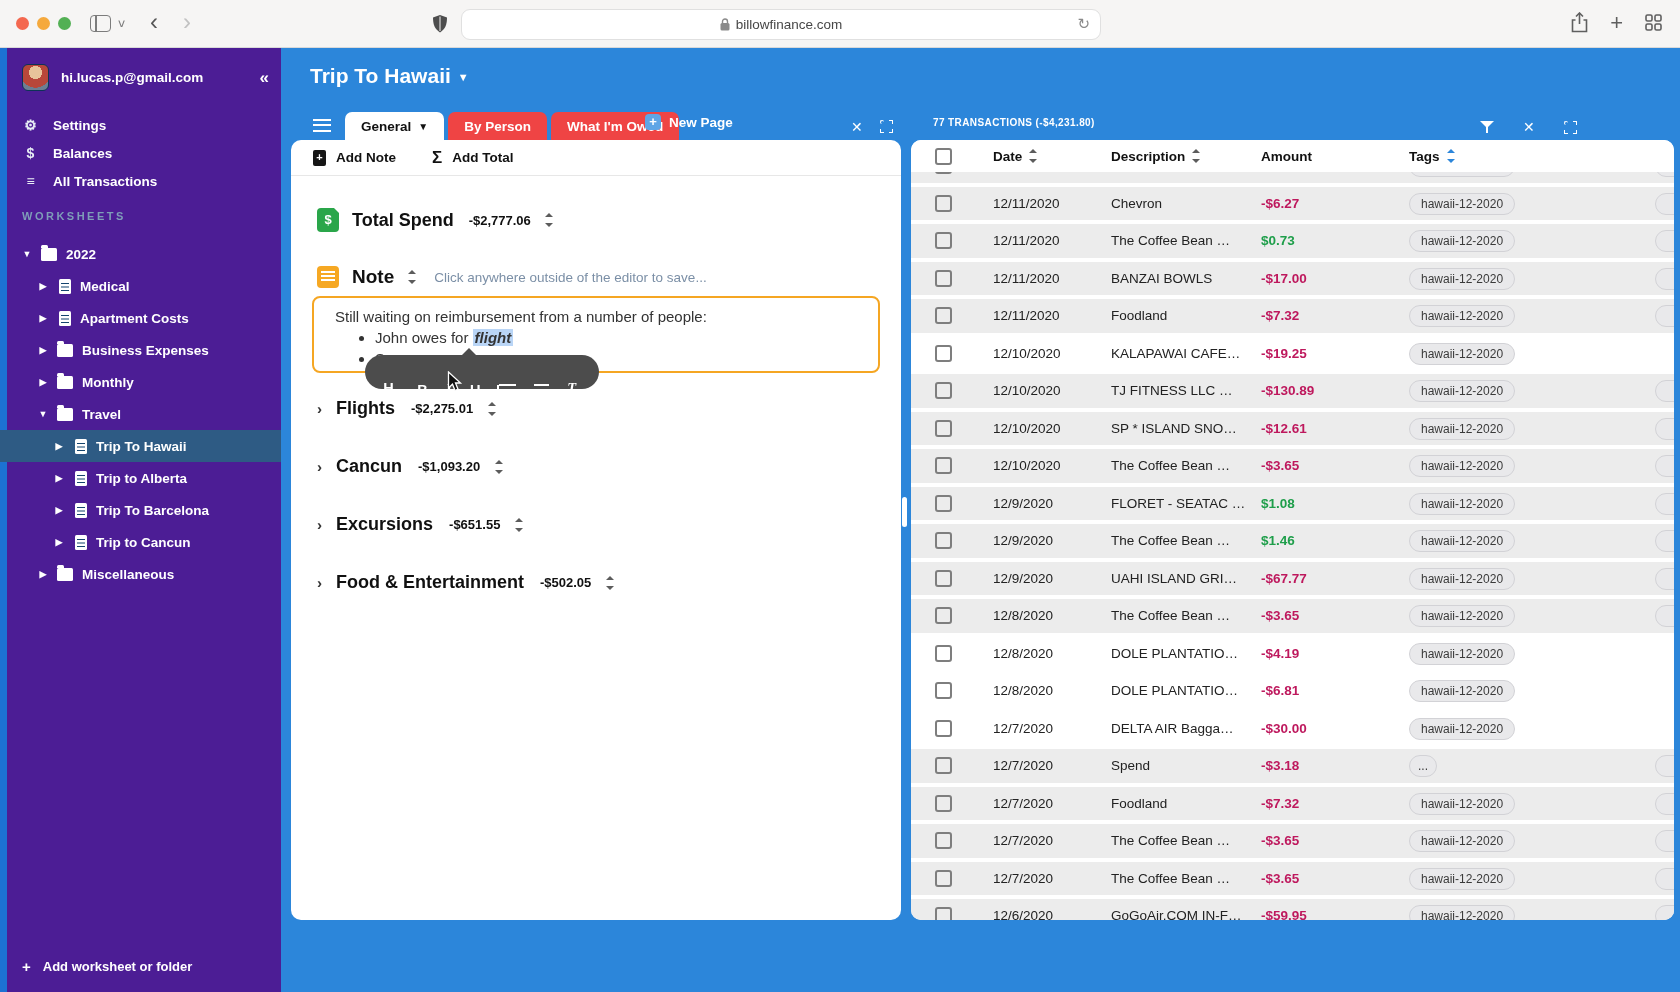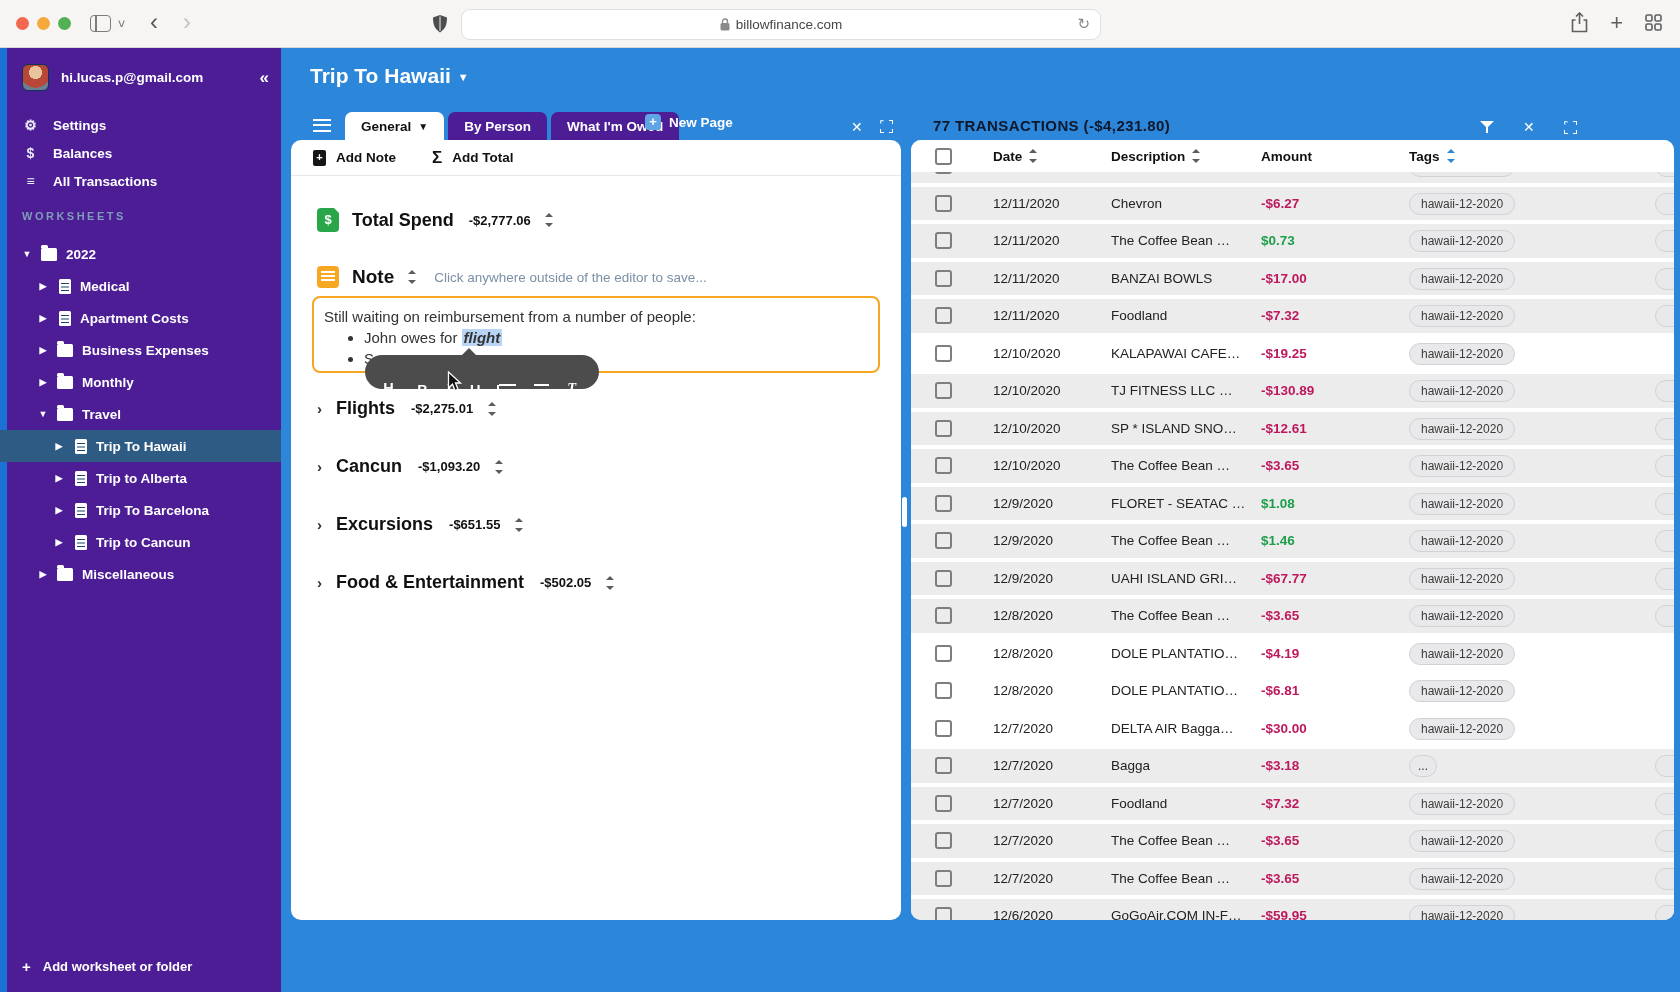--- a/index.html
+++ b/index.html
@@ -49,21 +49,21 @@
   .add-ws { position:absolute; left:22px; bottom:17px; color:#fff; font-weight:bold; font-size:13px; display:flex; gap:12px; align-items:center; }
   .add-ws .plus { font-size:15px; }
 
   
   .page-title { position:absolute; left:310px; top:64px; color:#fff; font-size:21px; font-weight:bold; }
   .page-title .dd { font-size:11px; vertical-align:2px; margin-left:7px; }
   .hamburger { position:absolute; left:313px; top:119px; width:18px; height:13px;
     background:repeating-linear-gradient(to bottom,#fff 0 2px, transparent 2px 5.5px); }
   .tabs { position:absolute; left:345px; top:112px; display:flex; gap:4px; height:28px; }
   .tab { padding:0 16px; display:flex; align-items:center; gap:7px; border-radius:7px 7px 0 0;
-    font-size:13.5px; font-weight:bold; background:#4c1d95; color:#fff; }
+    font-size:13.5px; font-weight:bold; background:#ef4444; color:#fff; }
   .tab.active { background:#fff; color:#111;padding-left:16px; }
   .tab .dd { font-size:10px; }
   .newpage { position:absolute; left:645px; top:114px; display:flex; align-items:center; gap:8px;
     color:#fff; font-weight:bold; font-size:13.5px; }
   .newpage .np-ic { width:16px; height:16px; background:#5fa5e6; color:#fff; border-radius:4px;
     font-size:13px; line-height:16px; text-align:center; }
   .panel-x { position:absolute; top:119px; color:#fff; font-size:14px; }
   .panel-expand { position:absolute; top:120px; width:13px; height:13px; }
   .corner { position:absolute; width:4px; height:4px; border:1.7px solid #fff; }
   .corner.tl{left:0;top:0;border-right:none;border-bottom:none;}
@@ -96,21 +96,21 @@
   .big-amt { font-size:13px; font-weight:bold; color:#111; margin-left:2px; }
 
   .note-row { position:absolute; left:26px; top:126px; display:flex; align-items:center; gap:13px; }
   .note-ic { width:22px; height:22px; background:#f6a823; border-radius:4px; position:relative; }
   .note-ic::before { content:""; position:absolute; left:4px; top:5px; width:14px; height:2px; background:#fff;
     box-shadow:0 4px 0 #fff, 0 8px 0 #fff; }
   .note-title { font-size:19px; font-weight:bold; color:#111; }
   .note-hint { font-size:13.5px; color:#7b8fa6; margin-left:6px; }
 
   .note-box { position:absolute; left:21px; top:156px; width:568px; height:77px; border:2px solid #f5a623;
-    border-radius:8px; padding:8px 10px; font-size:15px; color:#333; line-height:21px; overflow:hidden; }
+    border-radius:8px; padding:8px 21px; font-size:15px; color:#333; line-height:21px; overflow:hidden; }
   .note-box ul { margin-left:40px; list-style:disc; }
   .hl { background:#b9d5f6; font-weight:bold; font-style:italic; padding:0 2px; }
 
   .fmt-toolbar { position:absolute; left:74px; top:215px; width:234px; height:34px; background:#4c4c4c;
     border-radius:17px; display:flex; align-items:center; justify-content:space-evenly; color:#fff; z-index:5; }
   .fmt-toolbar::before { content:""; position:absolute; left:96px; top:-7px;
     border-left:8px solid transparent; border-right:8px solid transparent; border-bottom:8px solid #4c4c4c; }
   .fmt-btn { font-size:14.5px; font-weight:bold; color:#fff;margin-top:35px; }
   .fmt-btn sub { font-size:9px; }
   .fmt-btn.italic { font-style:italic; font-family:"Liberation Serif", serif; }
@@ -119,21 +119,21 @@
     background:repeating-linear-gradient(to bottom,#fff 0 1.8px, transparent 1.8px 4.6px); }
   .icon-lines.ol { width:17px; background:repeating-linear-gradient(to bottom,#fff 0 1.8px, transparent 1.8px 4.6px);
     box-shadow:-3px 0 0 -1px #fff; }
 
   .section-row { position:absolute; left:26px; display:flex; align-items:center; gap:14px; }
   .sec-chev { color:#333; font-size:15px; font-weight:bold; }
 
   .cursor { position:absolute; left:447px; top:371px; z-index:9; }
 
   
-  .tx-header { position:absolute; left:933px; top:117px; color:#0f172a; font-weight:bold; font-size:15px; letter-spacing:.4px; }
+  .tx-header { position:absolute; left:933px; top:117px; color:#ffffff; font-weight:bold; font-size:10px; letter-spacing:.4px; }
   .tx-icons { position:absolute; top:119px; left:1480px; display:flex; gap:29px; align-items:center; }
   .funnel { width:14px; height:14px; position:relative; }
   .funnel::before { content:""; position:absolute; left:0; top:1px; border-left:7px solid transparent;
     border-right:7px solid transparent; border-top:7px solid #fff; }
   .funnel::after { content:""; position:absolute; left:6px; top:6px; width:2px; height:7px; background:#fff; }
 
   .tx-card { left:911px; top:140px; width:763px; height:780px; overflow:hidden; }
   .thead { position:absolute; left:0; right:0; top:0; height:32px; background:#fff; z-index:3; display:flex; align-items:center; }
   .th { font-size:13.5px; font-weight:bold; color:#111; display:flex; gap:6px; align-items:center; position:absolute; }
   .cb { width:17px; height:17px; border:2px solid #7e7e7e; border-radius:3px; position:absolute; left:24px; }
@@ -555,21 +555,21 @@
     <span class="cb"></span>
     <span class="c-date">12/7/2020</span>
     <span class="c-desc">DELTA AIR Bagga…</span>
     <span class="c-amt">-$30.00</span>
     <span class="pill main-pill">hawaii-12-2020</span>
 
   </div>
       <div class="trow">
     <span class="cb"></span>
     <span class="c-date">12/7/2020</span>
-    <span class="c-desc">Bagga</span>
+    <span class="c-desc">Spend</span>
     <span class="c-amt">-$3.18</span>
     <span class="pill main-pill dots">...</span>
     <span class="pill extra-pill"></span>
   </div>
       <div class="trow">
     <span class="cb"></span>
     <span class="c-date">12/7/2020</span>
     <span class="c-desc">Foodland</span>
     <span class="c-amt">-$7.32</span>
     <span class="pill main-pill">hawaii-12-2020</span>

